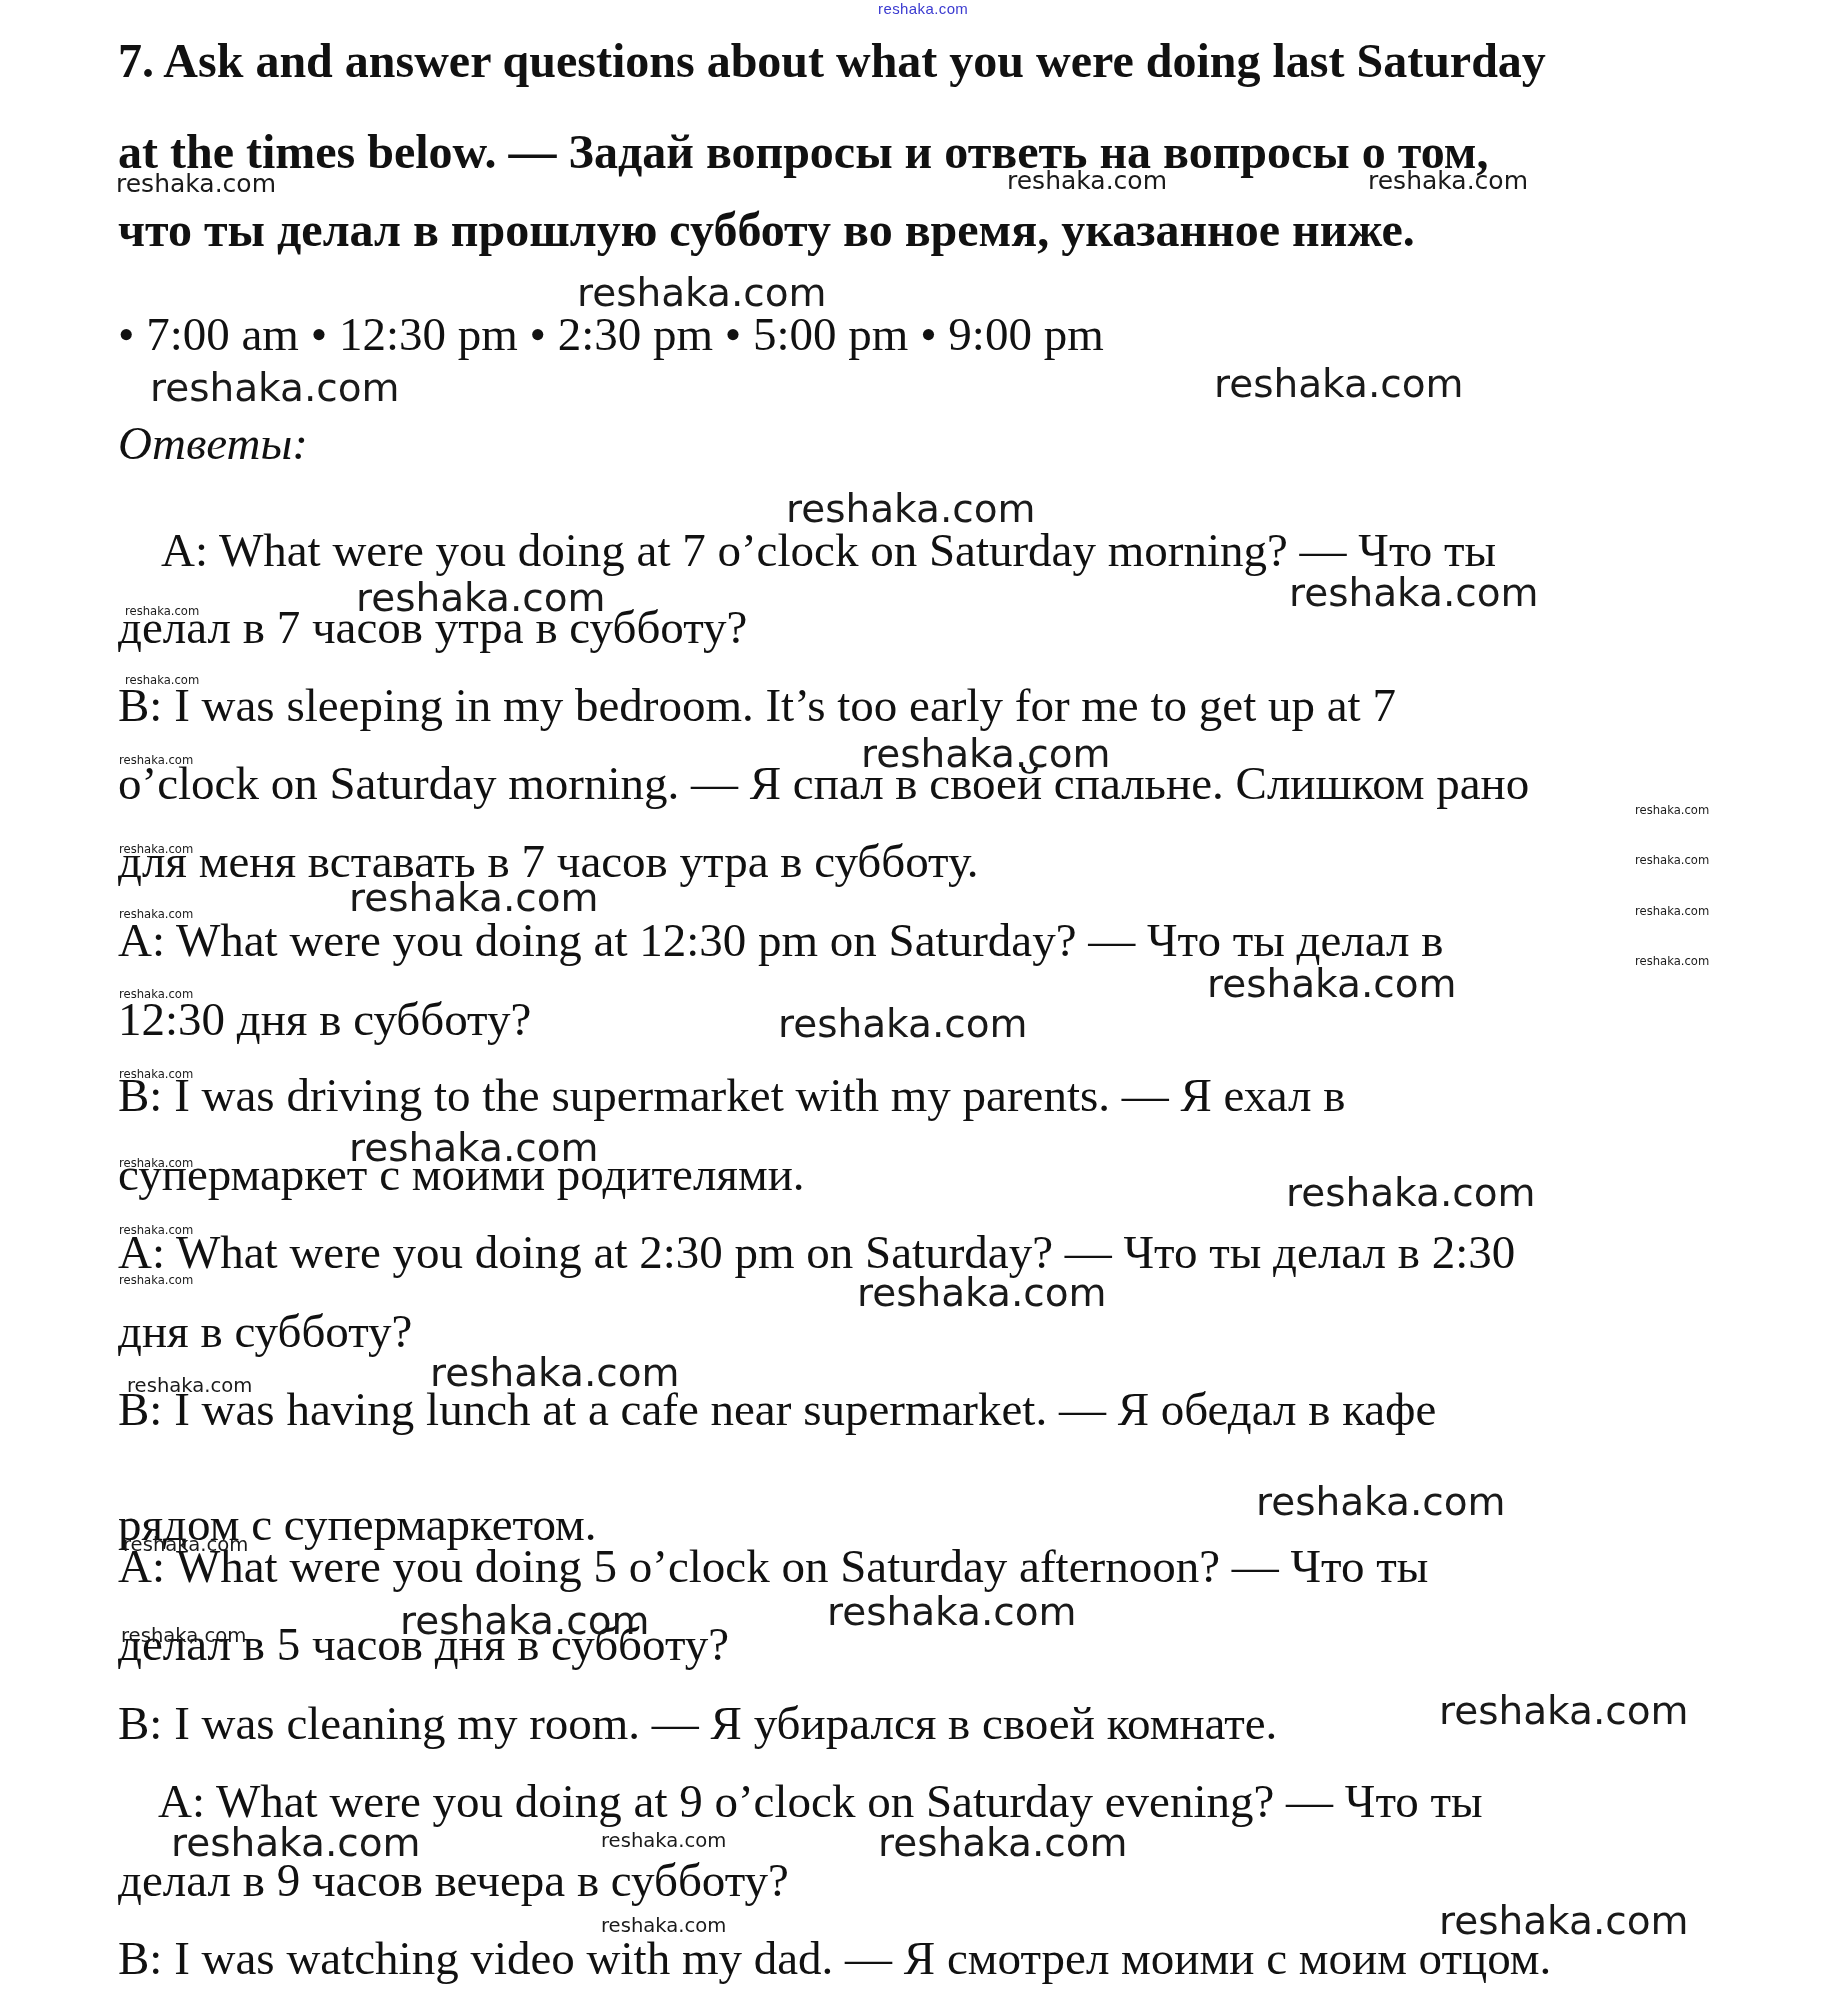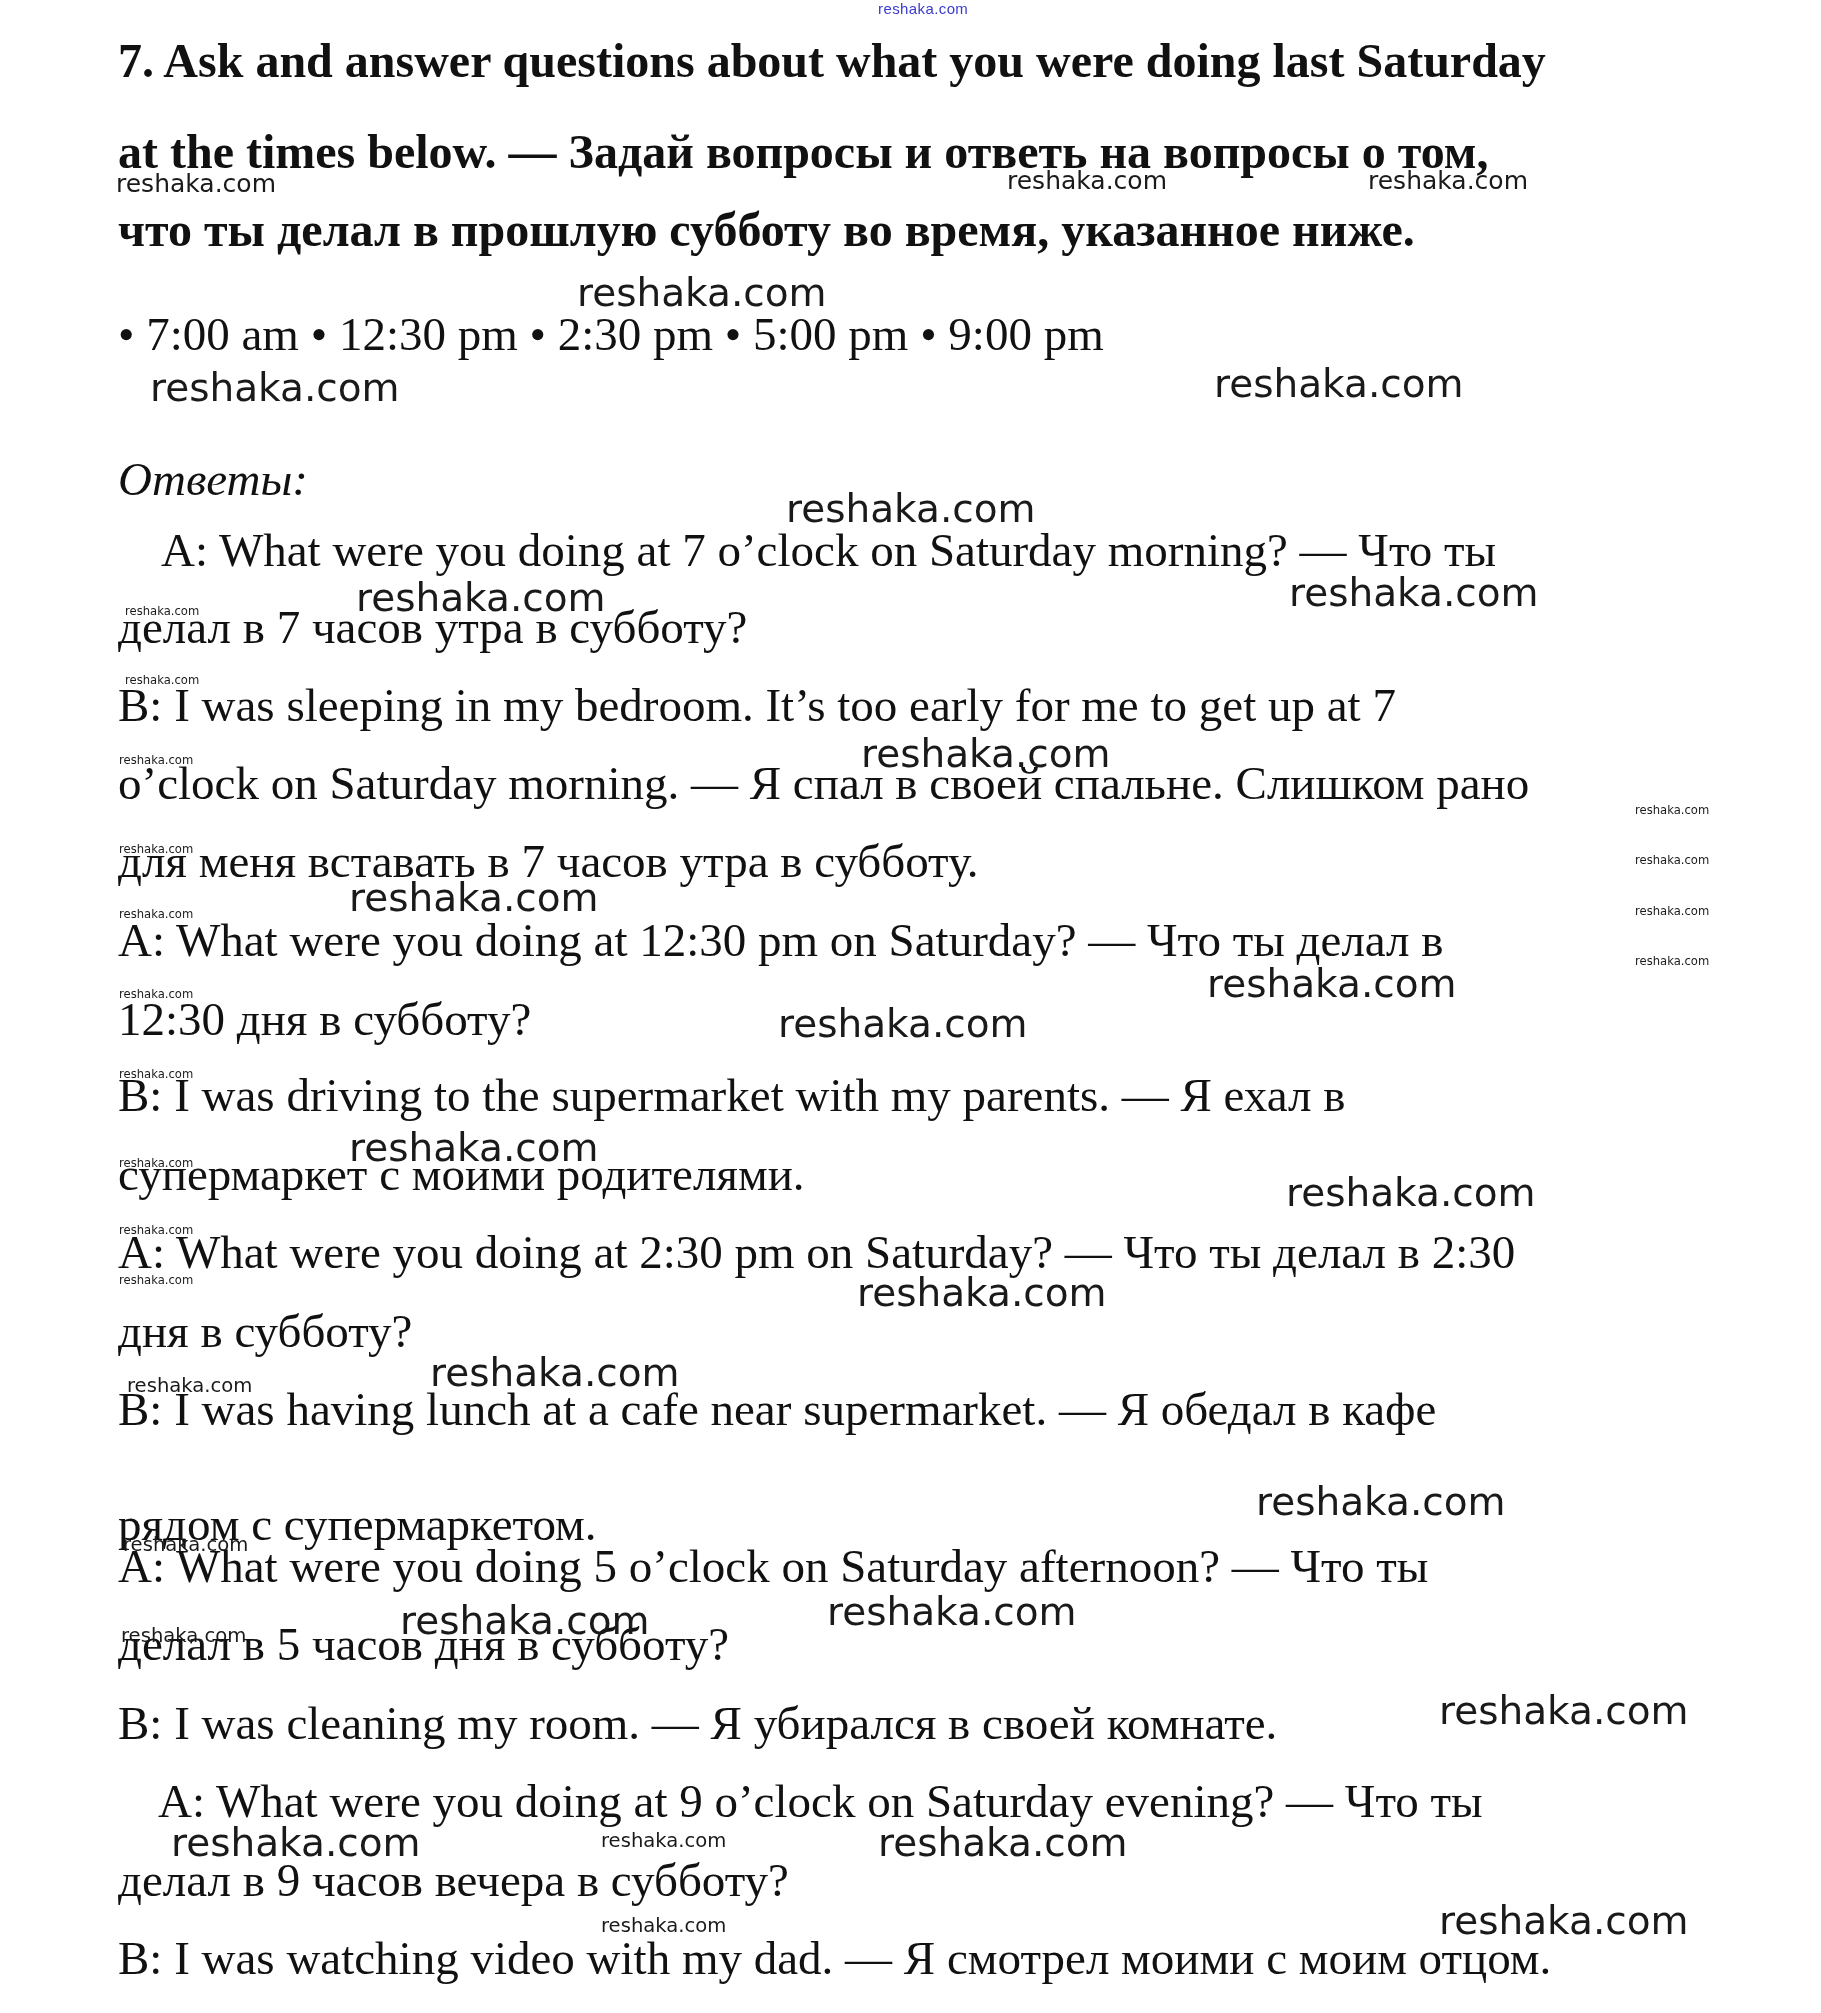--- a/index.html
+++ b/index.html
@@ -1,20 +1,20 @@
 <!DOCTYPE html>
 <html style="font-size:14.3px"><head>
 <meta charset="utf-8">
 <style>
   html, body { margin:0; padding:0; background:#ffffff; }
   body { width:1821px; height:2013px; position:relative; overflow:hidden; font-family:"Liberation Serif", serif; color:#111; }
   .top-wm { position:absolute; left:878px; top:0px; font-family:"Liberation Sans", sans-serif; font-size:15px; color:#3a3ad0; letter-spacing:0.4px; }
   .line { position:absolute; left:118px; white-space:nowrap; font-size:47px; line-height:53px; }
   .title { font-weight:bold; font-size:48px; }
-  .italic { font-style:italic;margin-top:36px; }
+  .italic { font-style:italic; }
   .wm { position:absolute; font-family:"DejaVu Sans", sans-serif; font-weight:bold; color:#1a1a1a; white-space:nowrap; }
   .wm-big { font-size:39px; font-weight:500; }
   .wm-med { font-size:25px; font-weight:normal; }
   .wm-small { font-size:11.6px; font-weight:normal; }
   .wm-mid2 { font-size:19.6px; font-weight:normal; }
 </style>
 </head>
 <body>
 
 <div class="top-wm">reshaka.com</div>

